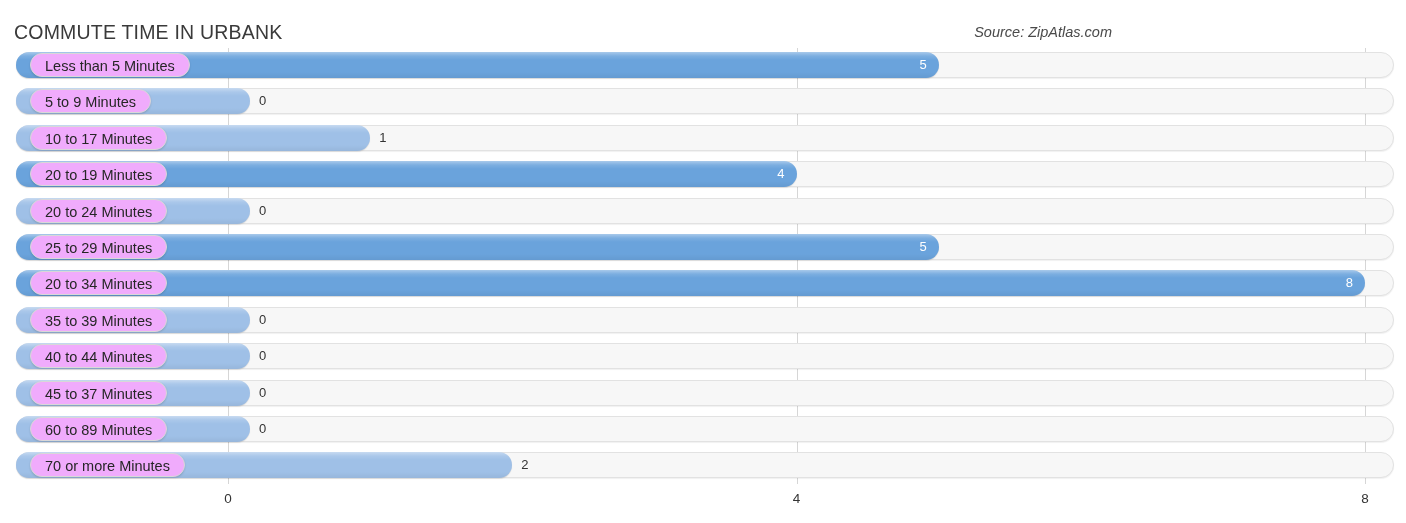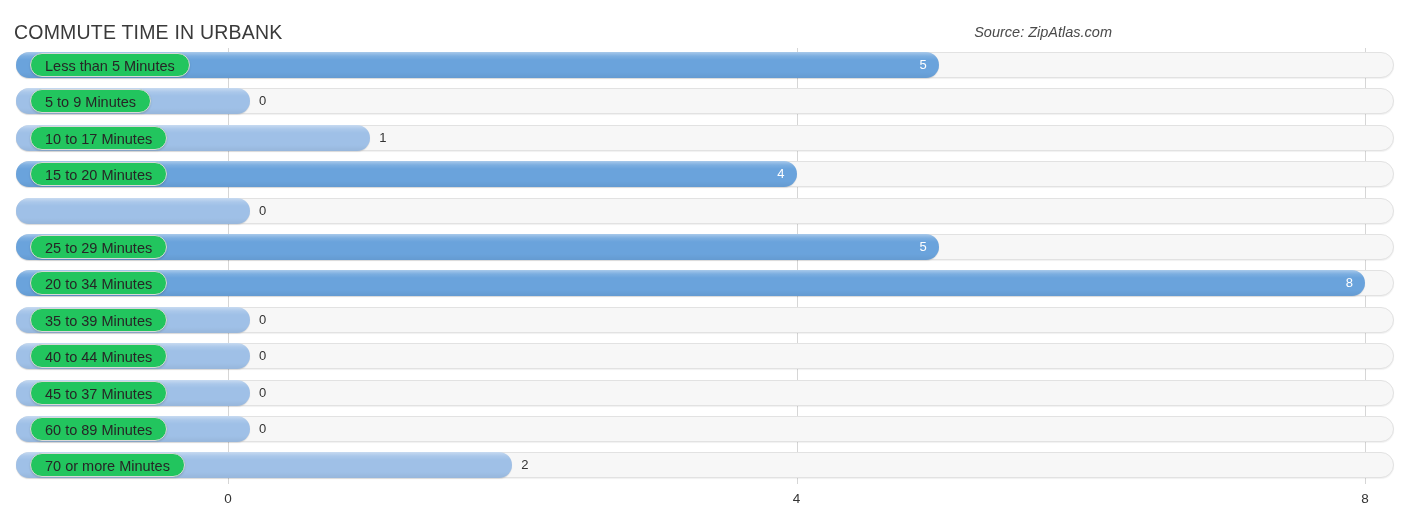--- a/index.html
+++ b/index.html
@@ -126,21 +126,21 @@
     white-space: nowrap;
   }
   
   .pill {
     position: absolute;
     left: 14px;
     top: 1px;
     height: 24px;
     line-height: 24px;
     padding: 0 14px;
-    background: #22c55e;
+    background: #f0abfc;
     border: 1px solid #d8d8d8;
     border-radius: 12px;
     font-size: 14.5px;
     color: #262626;
     white-space: nowrap;
     box-shadow: 0 1px 2px rgba(0,0,0,0.14);
     box-sizing: border-box;
   }
 
   
@@ -190,26 +190,27 @@
       <div class="row" style="top: 78.8px;">
         <div class="track"></div>
         <div class="bar" style="width: 354.125px; background-color: rgb(159, 192, 231);"></div>
         <div class="val-out" style="left: 363.125px;">1</div>
         <div class="pill">10 to 17 Minutes</div>
       </div>
       <div class="row" style="top: 115.2px;">
         <div class="track"></div>
         <div class="bar" style="width: 780.5px; background-color: rgb(106, 163, 220);"></div>
         <div class="val-in" style="left: 746.5px; width: 22px; text-align: right;">4</div>
-        <div class="pill">15 to 20 Minutes</div>
+        <div class="pill">20 to 19 Minutes</div>
       </div>
       <div class="row" style="top: 151.6px;">
         <div class="track"></div>
         <div class="bar" style="width: 234px; background-color: rgb(159, 192, 231);"></div>
         <div class="val-out" style="left: 243px;">0</div>
+        <div class="pill">20 to 24 Minutes</div>
       </div>
       <div class="row" style="top: 188px;">
         <div class="track"></div>
         <div class="bar" style="width: 922.625px; background-color: rgb(106, 163, 220);"></div>
         <div class="val-in" style="left: 888.625px; width: 22px; text-align: right;">5</div>
         <div class="pill">25 to 29 Minutes</div>
       </div>
       <div class="row" style="top: 224.4px;">
         <div class="track"></div>
         <div class="bar" style="width: 1349px; background-color: rgb(106, 163, 220);"></div>

